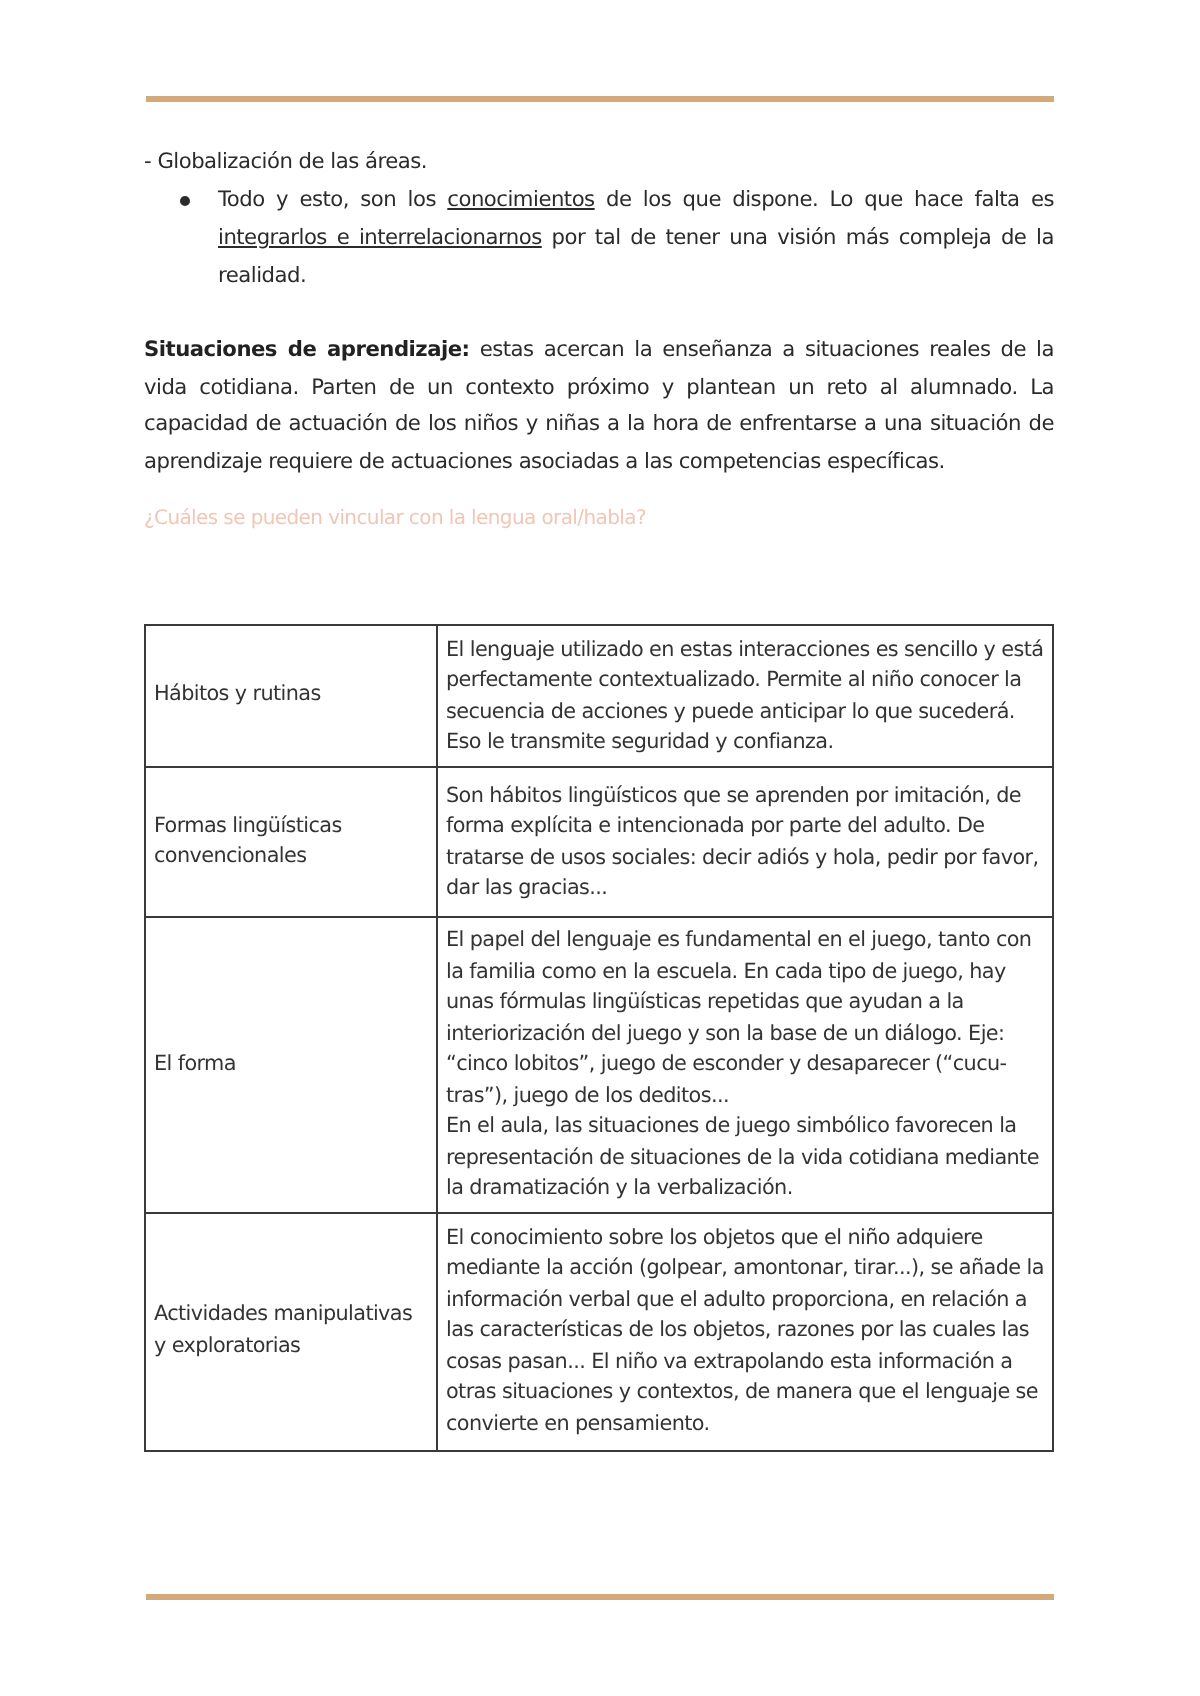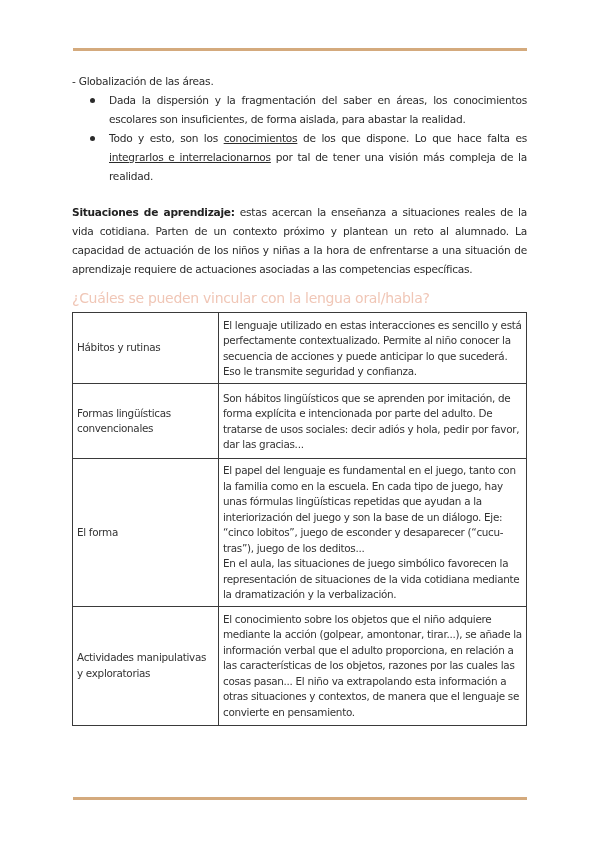--- a/index.html
+++ b/index.html
@@ -58,21 +58,21 @@
     }
     .u { text-decoration: underline; }
 
     .para {
       margin: 18px 0 13px 0;
       text-align: justify;
     }
     .para b { font-weight: bold; color: #222; }
     .question {
       margin: 0;
-      font-size: 14px;
+      font-size: 10px;
       line-height: 12px;
       color: #f0c6b6;
       letter-spacing: -0.3px;
     }
 
     table.situations {
       position: absolute;
       left: 72px;
       top: 312px;
       width: 455px;
@@ -105,24 +105,20 @@
 </head>
 <body>
 
 <div class="rule top"></div>
 
 <div class="content">
   <p class="heading-line">- Globalización de las áreas.</p>
   <ul class="bullets">
     <li>
       <span class="dot"></span>
-      <span>Dada la dispersión y la fragmentación del saber en áreas, los conocimientos escolares son insuficientes, de forma aislada, para abastar la realidad.</span>
-    </li>
-    <li>
-      <span class="dot"></span>
       <span>Todo y esto, son los </span><span class="u">conocimientos</span><span> de los que dispone. Lo que hace falta es </span><span class="u">integrarlos e interrelacionarnos</span><span> por tal de tener una visión más compleja de la realidad.</span>
     </li>
   </ul>
 
   <p class="para"><b>Situaciones de aprendizaje:</b><span> estas acercan la enseñanza a situaciones reales de la vida cotidiana. Parten de un contexto próximo y plantean un reto al alumnado. La capacidad de actuación de los niños y niñas a la hora de enfrentarse a una situación de aprendizaje requiere de actuaciones asociadas a las competencias específicas.</span></p>
   <p class="question">¿Cuáles se pueden vincular con la lengua oral/habla?</p>
 </div>
 
 <table class="situations">
   <tbody>

